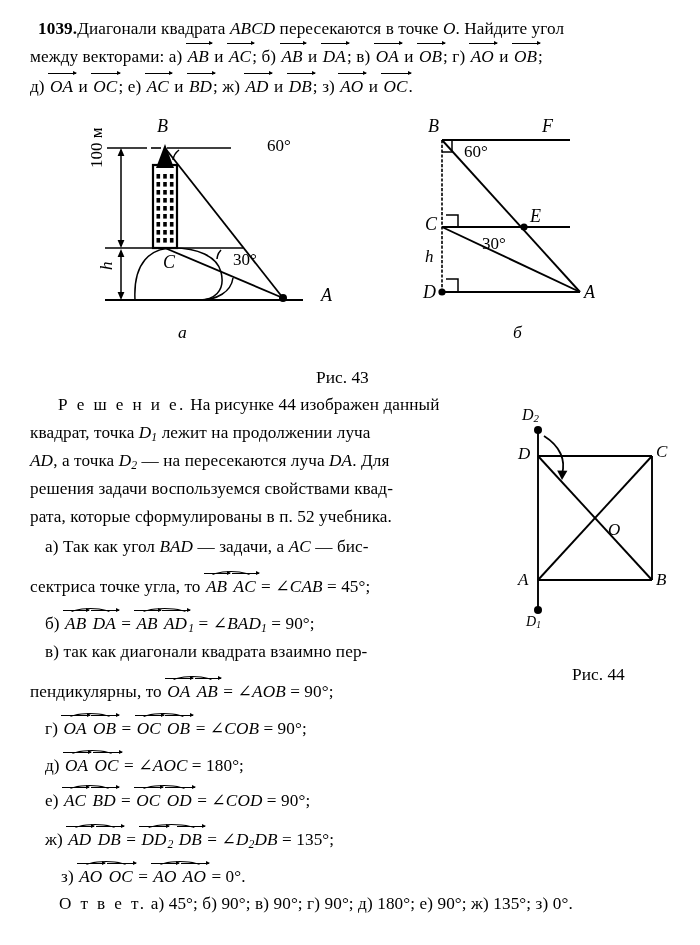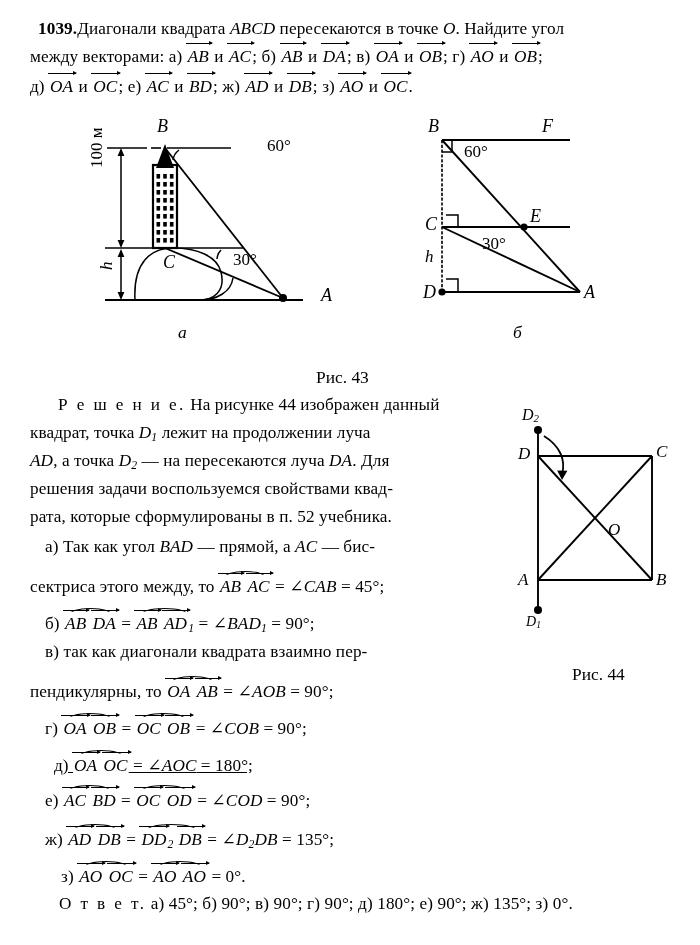--- a/index.html
+++ b/index.html
@@ -278,42 +278,42 @@
   </div>
 
   <div class="txt" style="left:30px; top:452px;">
     <span class="mathit">AD</span><span>, а точка </span><span class="mathit">D</span><span class="sub">2</span><span> — на пересекаются луча </span><span class="mathit">DA</span><span>. Для</span>
   </div>
 
   <div class="txt" style="left:30px; top:480px;">решения задачи воспользуемся свойствами квад-</div>
   <div class="txt" style="left:30px; top:508px;">рата, которые сформулированы в п. 52 учебника.</div>
 
   <div class="txt" style="left:45px; top:538px;">
-    <span>а) Так как угол </span><span class="mathit">BAD</span><span> — прямой, а </span><span class="mathit">AC</span><span> — бис-</span>
+    <span>а) Так как угол </span><span class="mathit">BAD</span><span> — задачи, а </span><span class="mathit">AC</span><span> — бис-</span>
   </div>
 
   <div class="txt" style="left:30px; top:570px;">
-    <span>сектриса этого между, то </span><span class="pair"><span class="arc"></span><span class="vec">AB</span>&nbsp;<span class="vec">AC</span></span><span> = ∠</span><span class="mathit">CAB</span><span class="deg"> = 45°;</span>
+    <span>сектриса точке угла, то </span><span class="pair"><span class="arc"></span><span class="vec">AB</span>&nbsp;<span class="vec">AC</span></span><span> = ∠</span><span class="mathit">CAB</span><span class="deg"> = 45°;</span>
   </div>
 
   <div class="txt" style="left:45px; top:607px;">
     <span>б) </span><span class="pair"><span class="arc"></span><span class="vec">AB</span>&nbsp;<span class="vec">DA</span></span><span> = </span><span class="pair"><span class="arc"></span><span class="vec">AB</span>&nbsp;<span class="vec">AD</span><span class="sub">1</span></span><span> = ∠</span><span class="mathit">BAD</span><span class="sub">1</span><span class="deg"> = 90°;</span>
   </div>
 
   <div class="txt" style="left:45px; top:643px;">в) так как диагонали квадрата взаимно пер-</div>
 
   <div class="txt" style="left:30px; top:675px;">
     <span>пендикулярны, то </span><span class="pair"><span class="arc"></span><span class="vec">OA</span>&nbsp;<span class="vec">AB</span></span><span> = ∠</span><span class="mathit">AOB</span><span class="deg"> = 90°;</span>
   </div>
 
   <div class="txt" style="left:45px; top:712px;">
     <span>г) </span><span class="pair"><span class="arc"></span><span class="vec">OA</span>&nbsp;<span class="vec">OB</span></span><span> = </span><span class="pair"><span class="arc"></span><span class="vec">OC</span>&nbsp;<span class="vec">OB</span></span><span> = ∠</span><span class="mathit">COB</span><span class="deg"> = 90°;</span>
   </div>
 
-  <div class="txt" style="left:54px; top:749px;text-decoration:underline;">
+  <div class="txt" style="left:45px; top:749px;">
     <span>д) </span><span class="pair"><span class="arc"></span><span class="vec">OA</span>&nbsp;<span class="vec">OC</span></span><span> = ∠</span><span class="mathit">AOC</span><span class="deg"> = 180°;</span>
   </div>
 
   <div class="txt" style="left:45px; top:784px;">
     <span>е) </span><span class="pair"><span class="arc"></span><span class="vec">AC</span>&nbsp;<span class="vec">BD</span></span><span> = </span><span class="pair"><span class="arc"></span><span class="vec">OC</span>&nbsp;<span class="vec">OD</span></span><span> = ∠</span><span class="mathit">COD</span><span class="deg"> = 90°;</span>
   </div>
 
   <div class="txt" style="left:45px; top:823px;">
     <span>ж) </span><span class="pair"><span class="arc"></span><span class="vec">AD</span>&nbsp;<span class="vec">DB</span></span><span> = </span><span class="pair"><span class="arc"></span><span class="vec">DD</span><span class="sub">2</span>&nbsp;<span class="vec">DB</span></span><span> = ∠</span><span class="mathit">D</span><span class="sub">2</span><span class="mathit">DB</span><span class="deg"> = 135°;</span>
   </div>

